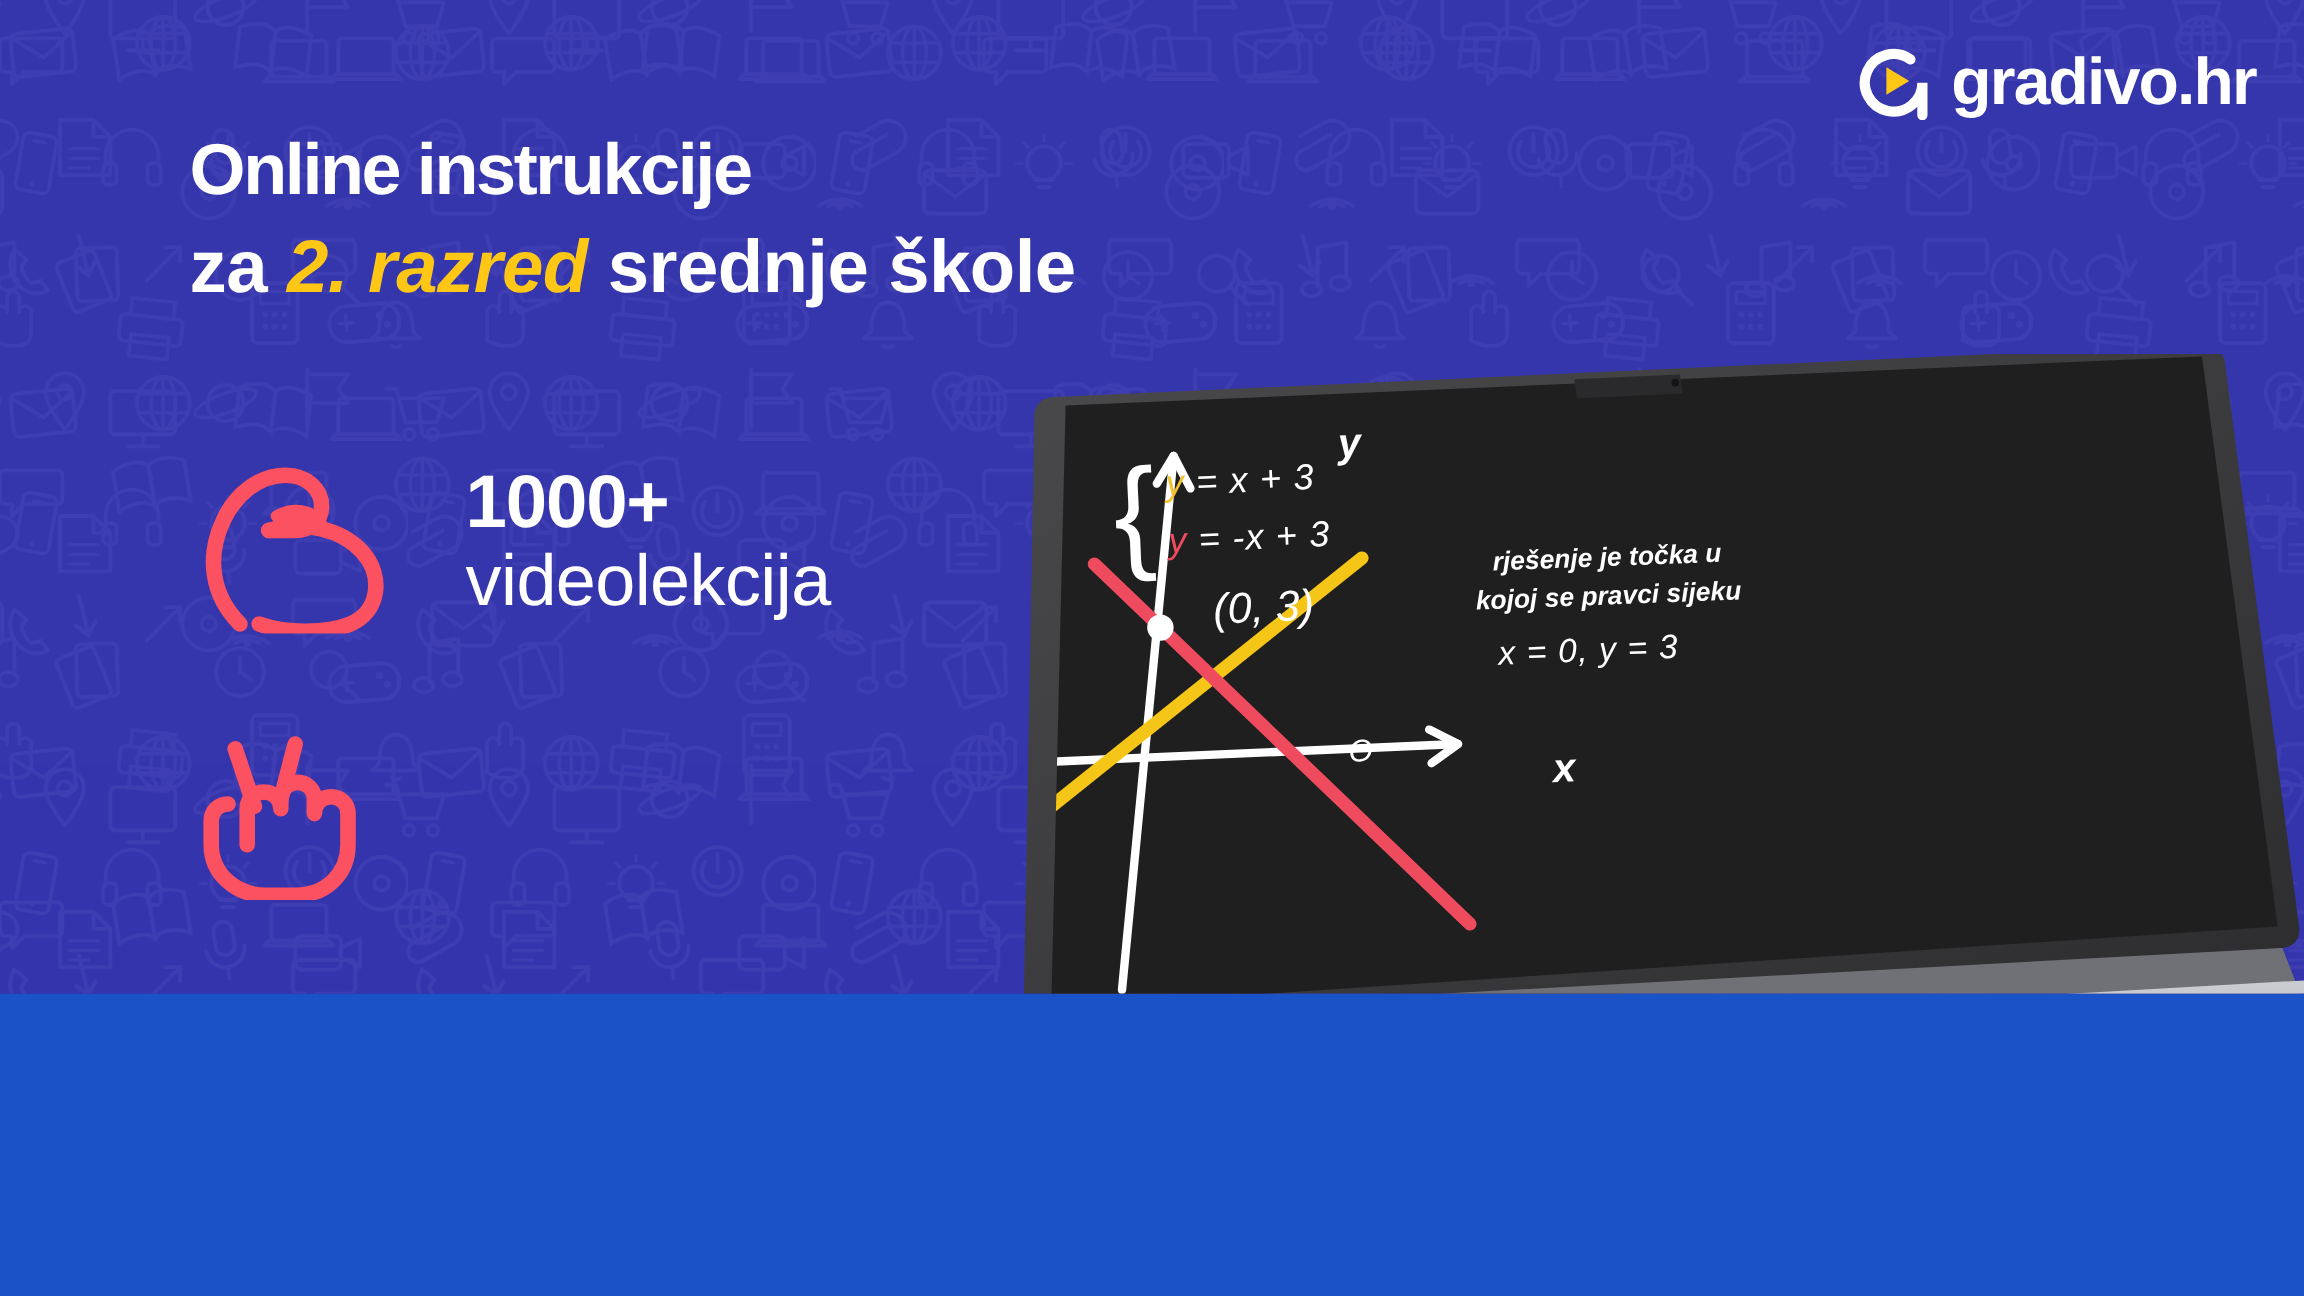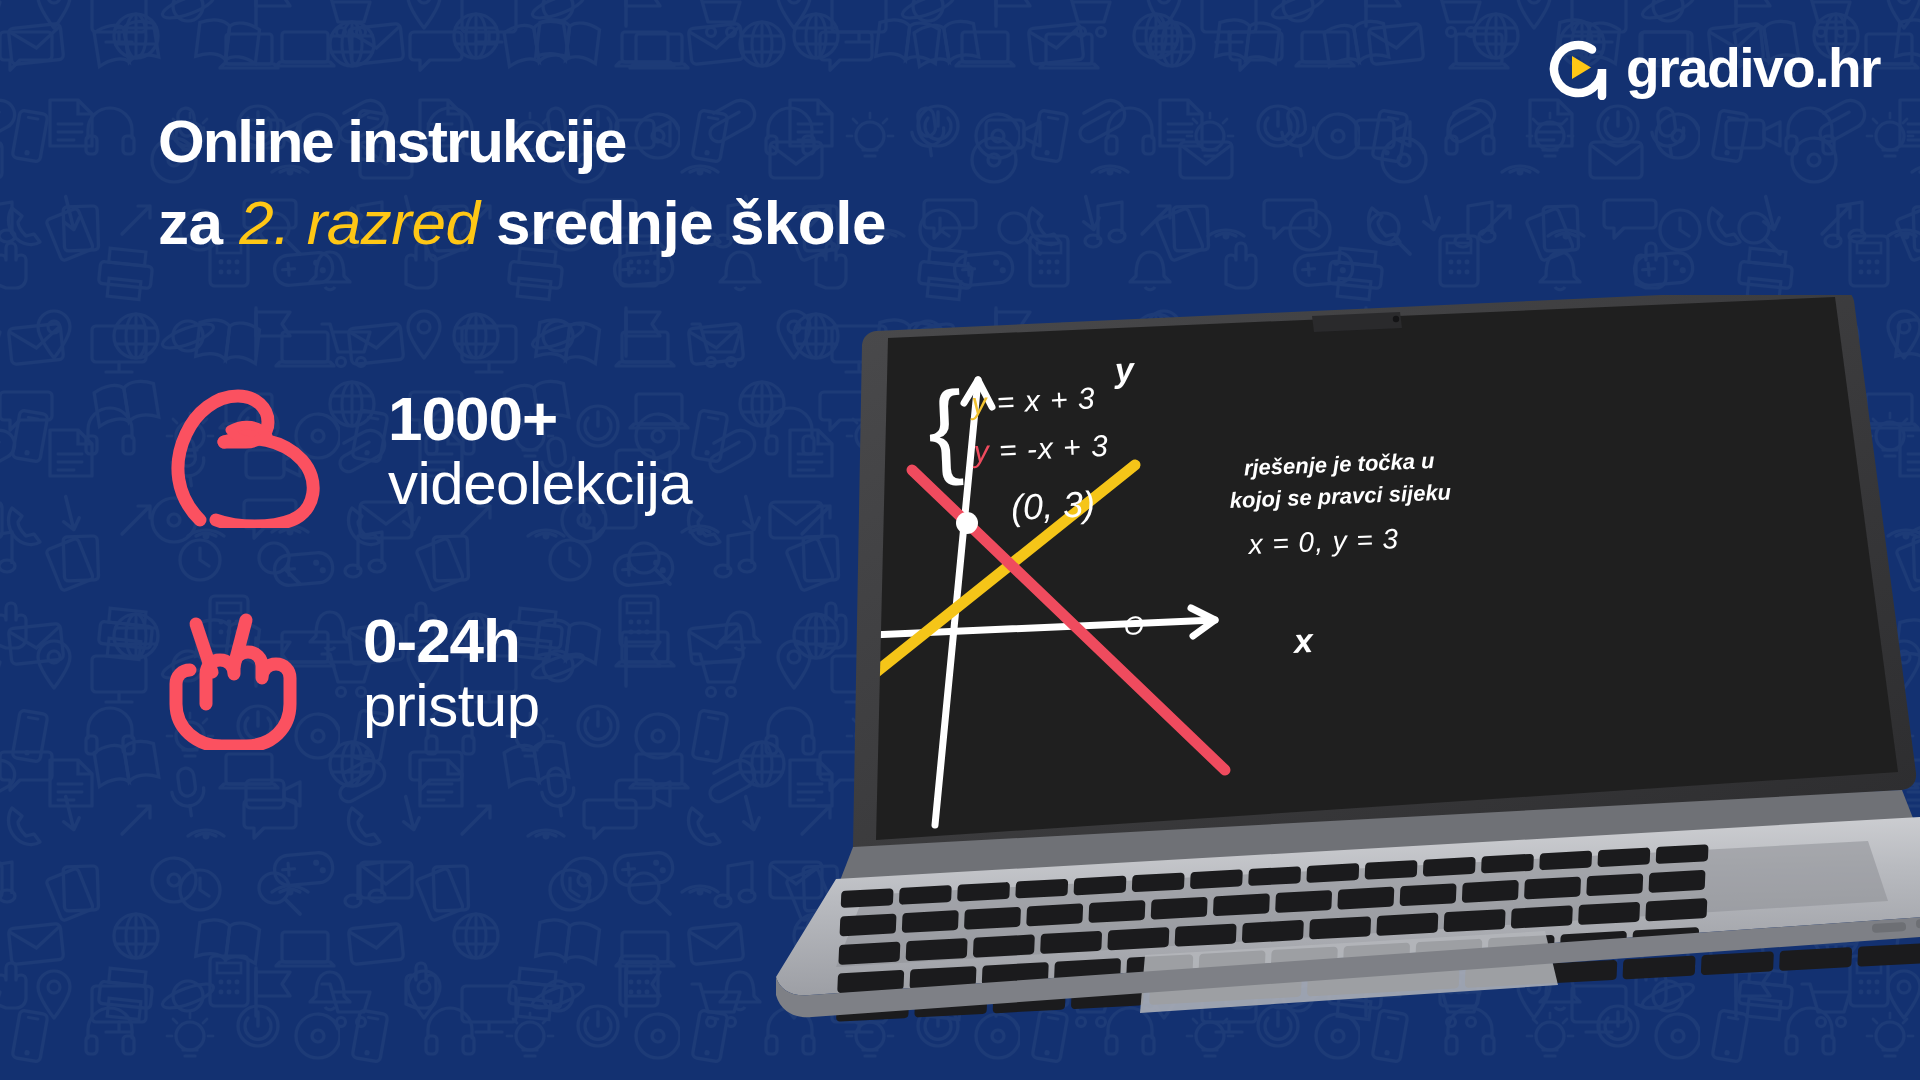--- a/index.html
+++ b/index.html
@@ -10,22 +10,22 @@
   body {
     width: 1920px;
     height: 1080px;
     overflow: hidden;
     font-family: "Liberation Sans", sans-serif;
   }
 
   #stage {
     position: relative;
     width: 1920px;
-    height: 1080px;
-    background: #0f172a;
+    height: 828px;
+    background: #4c1d95;
     overflow: hidden;
   }
 
   
   #bg-pattern {
     position: absolute;
     inset: 0;
     opacity: 0.45;
     pointer-events: none;
   }
@@ -69,21 +69,21 @@
     margin: 18px 0 0 0;
     font-size: 62px;
     line-height: 1.05;
     color: #ffffff;
     white-space: nowrap;
     letter-spacing: -0.5px;
   }
   .sub-pre, .sub-post { font-weight: bold; }
   .sub-em {
     color: #ffc715;
-    font-weight: normal;
+    font-weight: bold;
     font-style: italic;
   }
 
   
   #features {
     position: absolute;
     left: 160px;
     top: 378px;
     display: flex;
     flex-direction: column;
@@ -374,24 +374,20 @@
         <g fill="none" stroke="#fb5160" stroke-width="13" stroke-linecap="round" stroke-linejoin="round">
           <path d="M52 72 L36 24"></path>
           <path d="M74 66 L86 20"></path>
           <path d="M30 70 C22 70 16 76 16 84 L16 104 C16 128 36 146 62 146 L86 146
                    C112 146 130 128 130 104 L130 78 C130 70 124 64 116 64
                    C108 64 102 70 102 78 L102 66 C102 58 96 52 88 52
                    C80 52 74 58 74 66 L74 74 C74 66 68 60 60 60 C52 60 46 66 46 74 L46 104"></path>
           <path d="M46 104 L46 84 C46 76 40 70 32 70 Z" stroke-width="0" fill="none"></path>
         </g>
       </svg>
-      <div class="feature-text">
-        <div class="feature-value">0-24h</div>
-        <div class="feature-label">pristup</div>
-      </div>
     </div>
 
   </div>
 
   <div id="laptop">
     <svg viewBox="0 0 1300 790">
       <defs>
         <linearGradient id="lidGrad" x1="0" y1="0" x2="1" y2="1">
           <stop offset="0%" stop-color="#4a4a4c"></stop>
           <stop offset="55%" stop-color="#3a3a3c"></stop>

